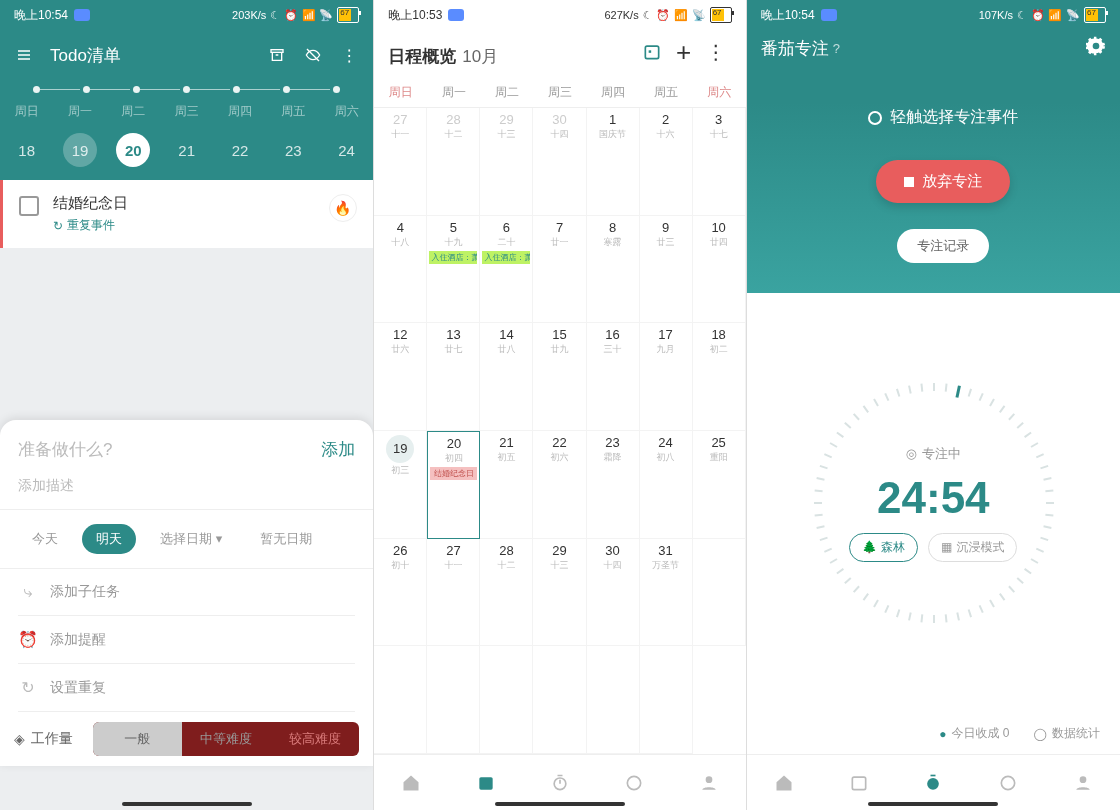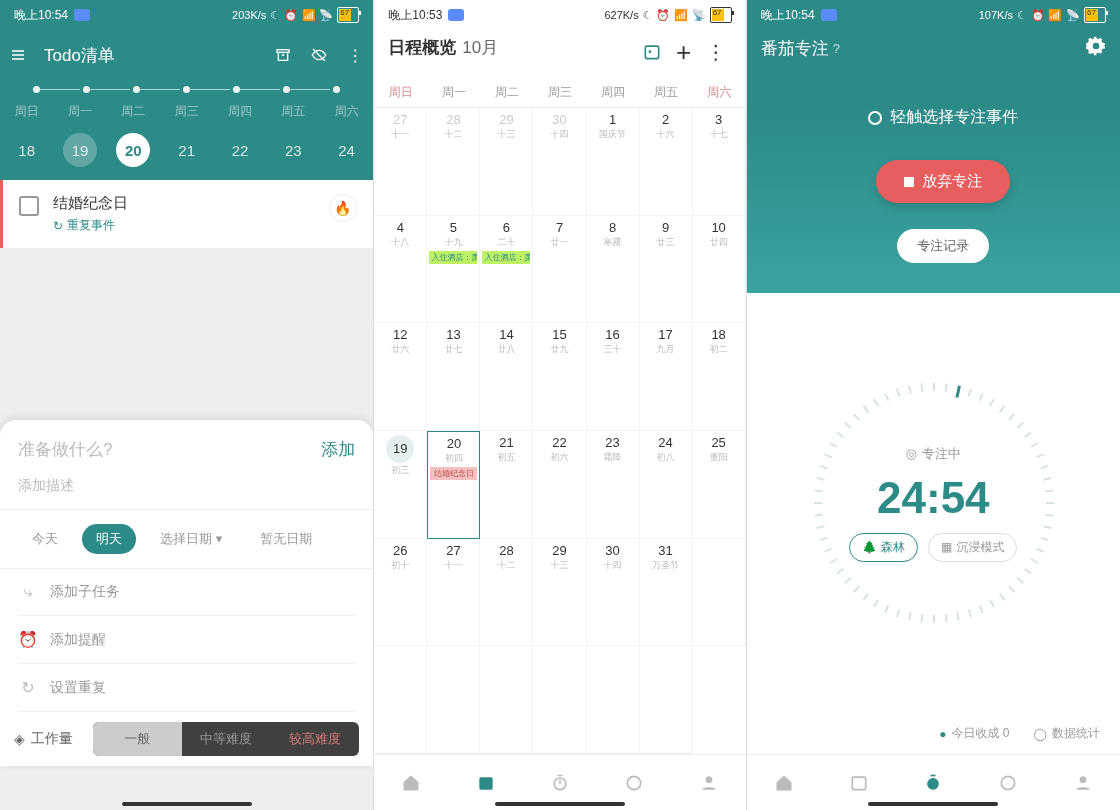--- a/index.html
+++ b/index.html
@@ -9,21 +9,21 @@
   .statusbar { height:30px; display:flex; align-items:center; justify-content:space-between; padding:0 14px; font-size:12px; font-weight:500; }
   .sb-left { display:flex; align-items:center; gap:6px; }
   .sb-right { display:flex; align-items:center; gap:4px; font-size:11px; }
   .sb-dot { width:16px; height:12px; background:#5a8cff; border-radius:3px; }
   .batt { width:22px; height:16px; border:1px solid currentColor; border-radius:2px; position:relative; }
   .batt::after { content:""; position:absolute; right:-3px; top:3px; width:2px; height:4px; background:currentColor; }
   .batt-fill { position:absolute; left:1px; top:1px; bottom:1px; width:60%; background:#ffc107; }
   .batt-num { position:absolute; left:2px; font-size:8px; color:#333; line-height:10px; }
   
   .p1 .statusbar { background:#2c8a87; color:#fff; }
-  .p1 .topbar { height:50px; background:#2c8a87; display:flex; align-items:center; padding:0 0; color:#fff; }
+  .p1 .topbar { height:50px; background:#2c8a87; display:flex; align-items:center; padding:0 6px; color:#fff; }
   .p1 .topbar .title { flex:1; font-size:17px; font-weight:500; padding-left:8px; }
   .p1 .topicon { width:36px; height:36px; display:flex; align-items:center; justify-content:center; }
   .p1 .calstrip { background:#2c8a87; padding:6px 0 12px; }
   .p1 .dotsrow { display:flex; justify-content:space-around; padding:0 12px 10px; }
   .p1 .dotsrow span { width:7px; height:7px; border-radius:50%; background:rgba(255,255,255,0.9); position:relative; }
   .p1 .dotsrow span::after { content:""; position:absolute; left:7px; top:3px; width:40px; height:1px; background:rgba(255,255,255,0.6); }
   .p1 .dotsrow span:last-child::after { display:none; }
   .p1 .wkrow, .p1 .daterow { display:flex; }
   .p1 .wkrow div, .p1 .daterow div { flex:1; text-align:center; color:rgba(255,255,255,0.55); font-size:12px; }
   .p1 .daterow { padding-top:12px; }
@@ -44,30 +44,30 @@
   .p1 .desc { padding:8px 18px 14px; font-size:14px; color:#bbb; border-bottom:1px solid #eee; }
   .p1 .chiprow { display:flex; gap:10px; padding:14px 18px; border-bottom:1px solid #eee; align-items:center; }
   .p1 .chip { padding:6px 14px; border-radius:16px; font-size:13px; color:#999; background:#f4f4f4; }
   .p1 .chip.active { background:#2c8a87; color:#fff; }
   .p1 .chip.plain { background:transparent; }
   .p1 .optrow { display:flex; align-items:center; gap:12px; padding:14px 18px; font-size:14px; color:#999; }
   .p1 .optrow .oi { width:20px; text-align:center; color:#bbb; font-size:16px; }
   .p1 .hr { height:1px; background:#eee; margin:0 18px; }
   .p1 .workrow { display:flex; align-items:center; gap:10px; padding:10px 14px; }
   .p1 .workrow .wl { font-size:14px; color:#666; display:flex; align-items:center; gap:6px; }
-  .p1 .seggrp { flex:1; display:flex; background:#404040; border-radius:6px; overflow:hidden; margin-left:10px; }
+  .p1 .seggrp { flex:1; display:flex; background:#7f1d1d; border-radius:6px; overflow:hidden; margin-left:10px; }
   .p1 .seggrp div { flex:1; text-align:center; font-size:13px; padding:8px 0; color:#999; }
   .p1 .seggrp .on { background:#ccc; color:#666; }
   .p1 .seggrp .red { color:#d97a7a; }
   .p1 .homebar { position:absolute; bottom:4px; left:50%; transform:translateX(-50%); width:130px; height:4px; background:#333; border-radius:3px; }
 
   
   .p2 { border-left:1px solid #ddd; border-right:1px solid #ddd; background:#fff; }
   .p2 .statusbar { color:#333; }
-  .p2 .topbar2 { display:flex; align-items:flex-start; padding:6px 14px 10px; }
+  .p2 .topbar2 { display:flex; align-items:flex-end; padding:6px 14px 10px; }
   .p2 .topbar2 .t1 { font-size:17px; font-weight:600; color:#333; }
   .p2 .topbar2 .t2 { font-size:17px; color:#666; margin-left:6px; }
   .p2 .topbar2 .sp { flex:1; }
   .p2 .tbicon { width:32px; height:32px; display:flex; align-items:center; justify-content:center; color:#333; font-size:20px; }
   .p2 .wkhdr { display:flex; padding:6px 0; }
   .p2 .wkhdr div { flex:1; text-align:center; font-size:12px; color:#999; }
   .p2 .wkhdr div:first-child, .p2 .wkhdr div:last-child { color:#d88; }
   .p2 .calgrid { flex:1; display:grid; grid-template-columns:repeat(7,1fr); grid-template-rows:repeat(6,1fr); border-top:1px solid #eee; }
   .p2 .cell { border-right:1px solid #f3f3f3; border-bottom:1px solid #f3f3f3; padding:4px 2px; text-align:center; position:relative; overflow:hidden; }
   .p2 .cell .d { font-size:13px; color:#333; }

